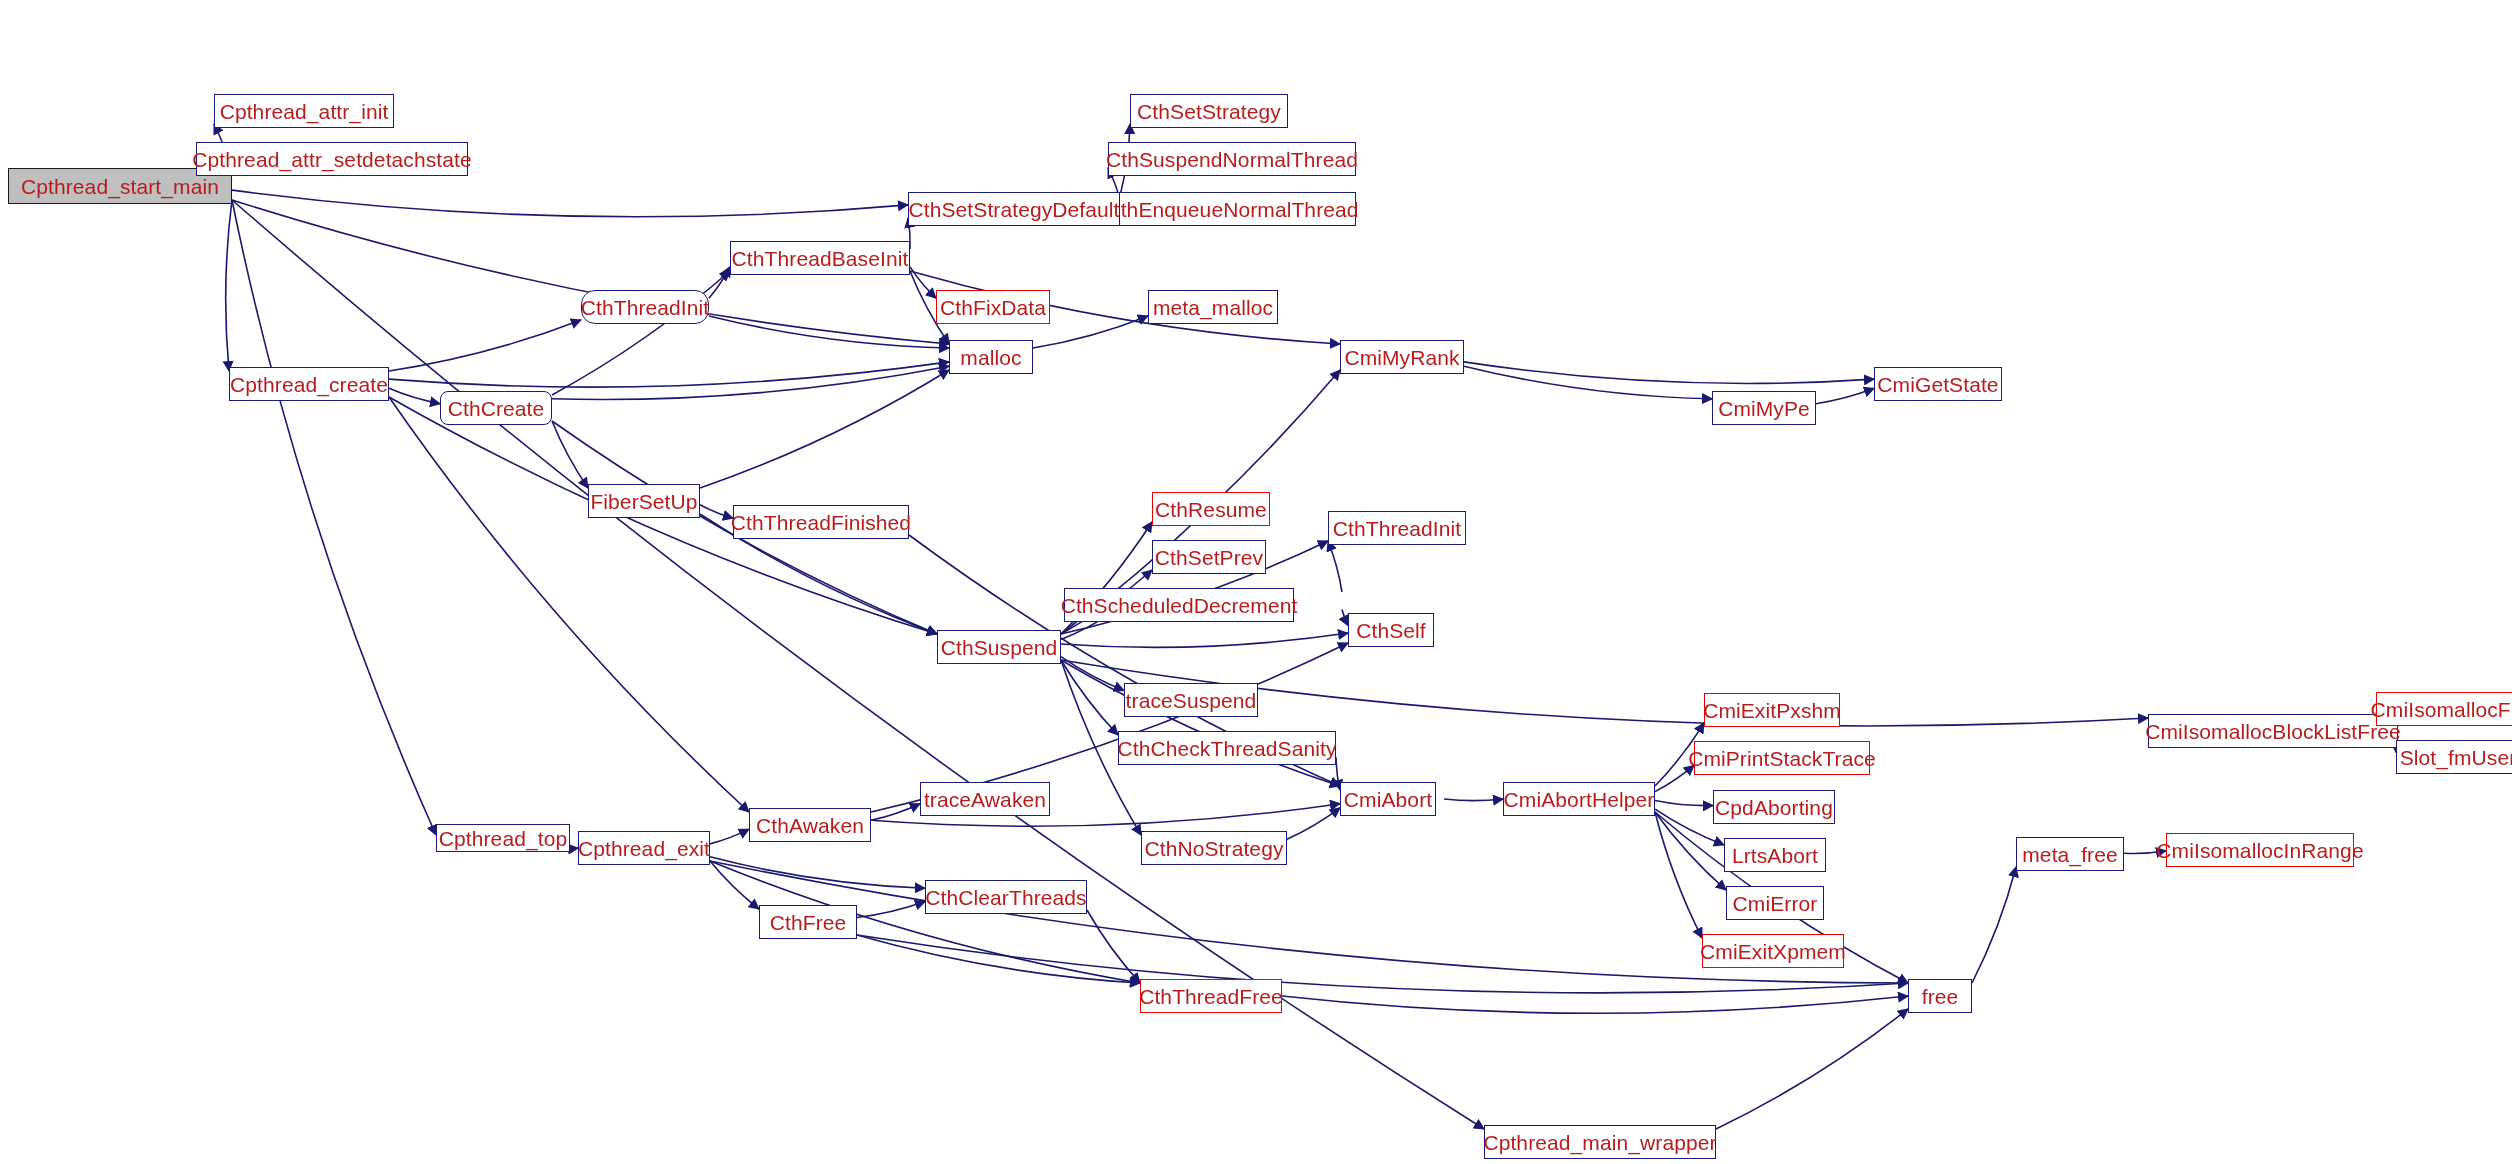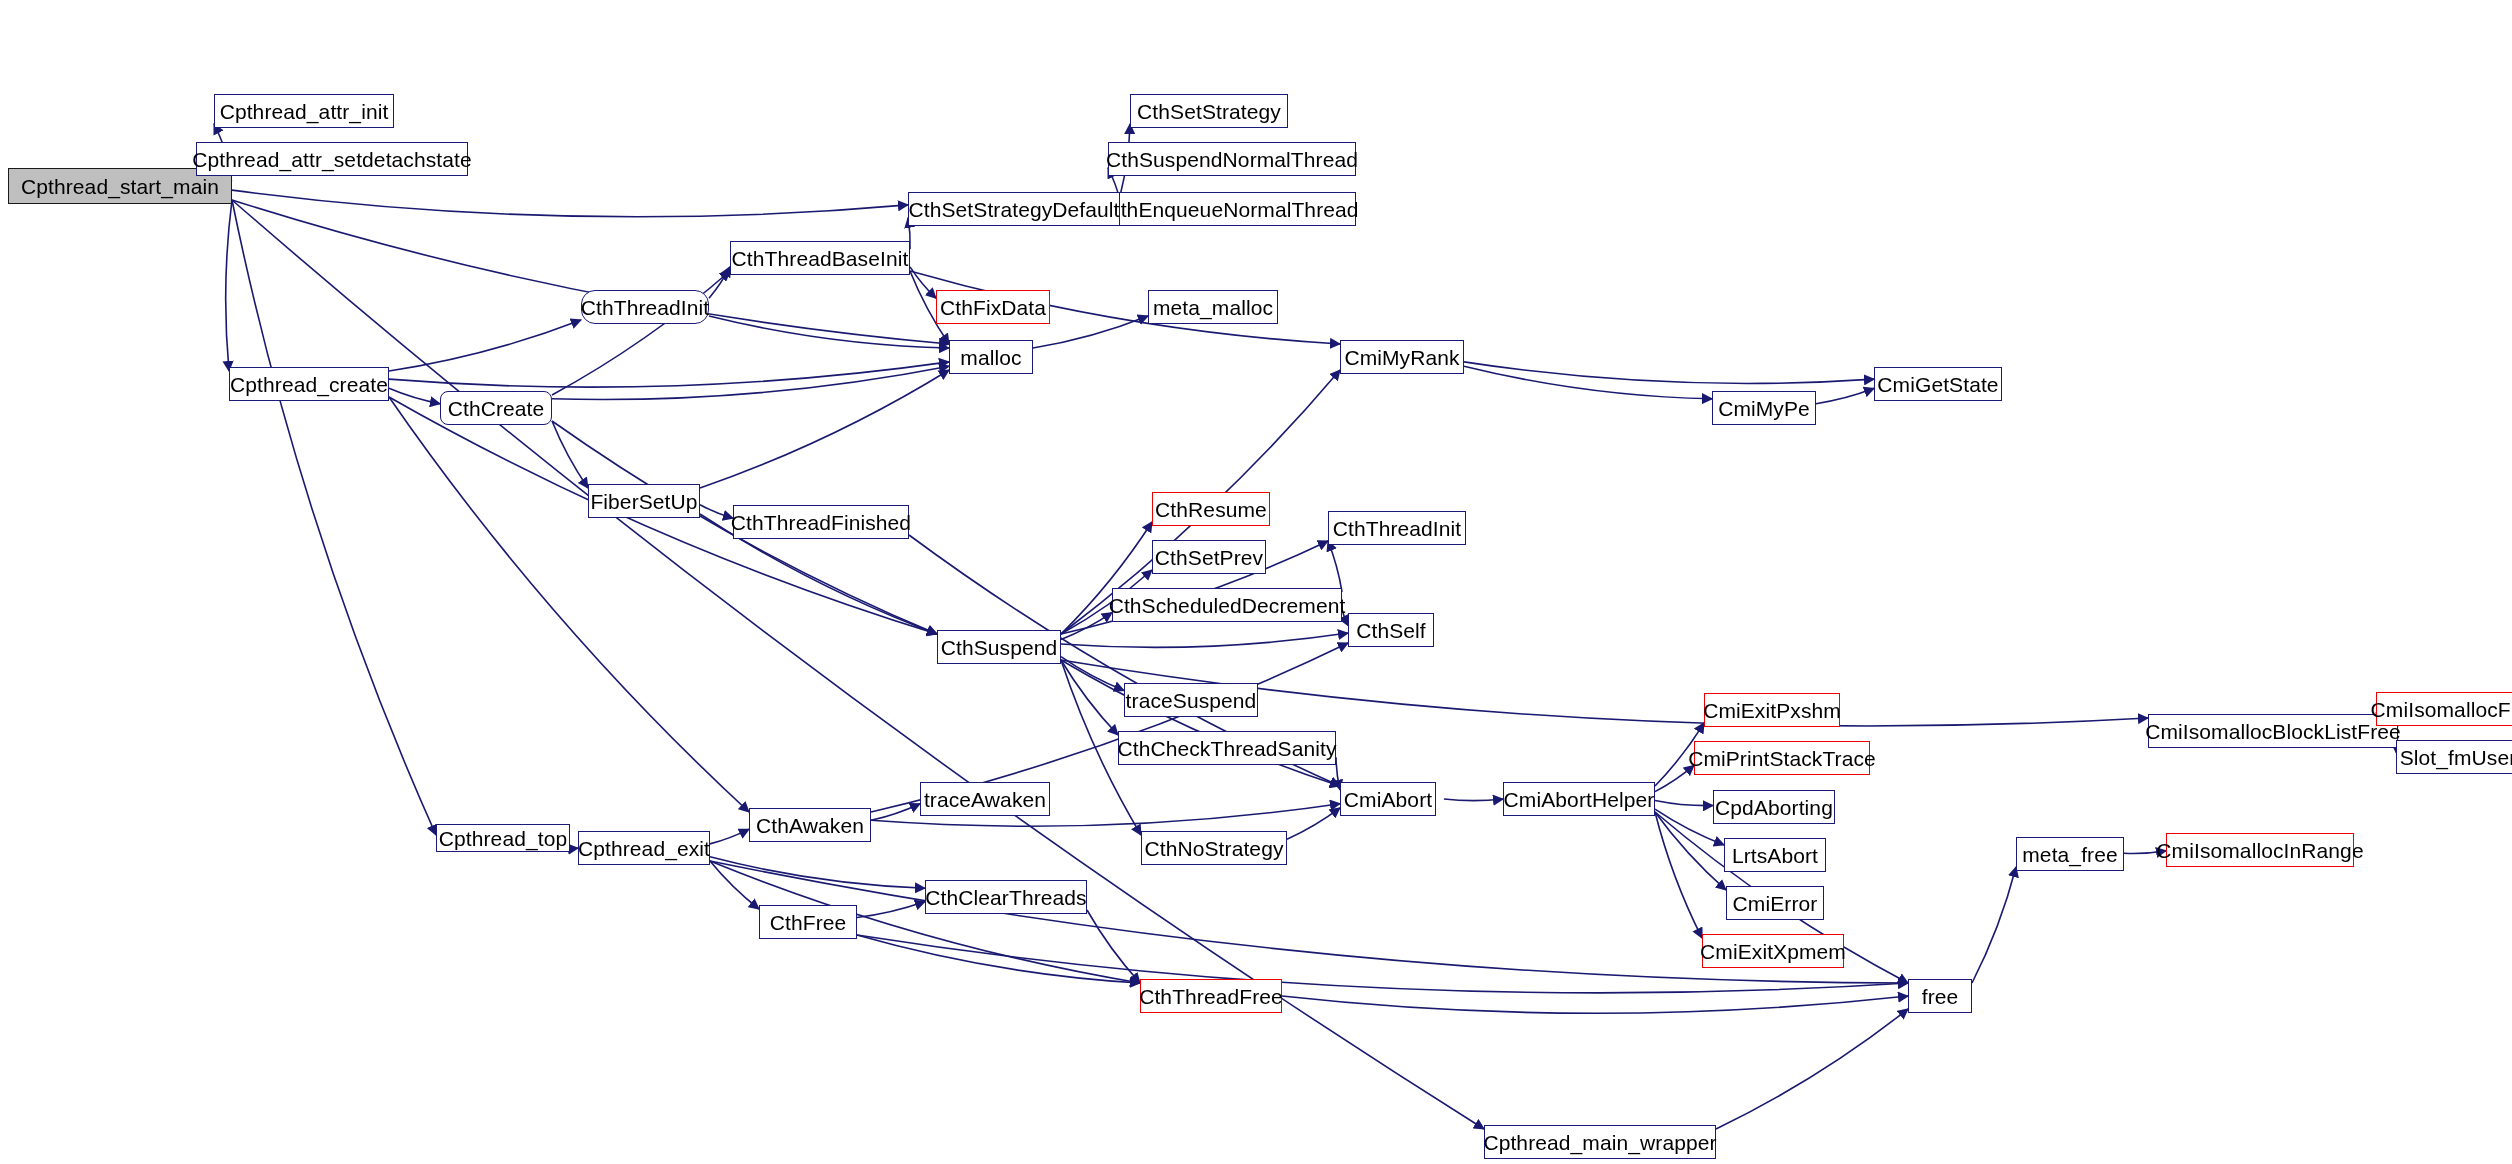--- a/index.html
+++ b/index.html
@@ -20,21 +20,21 @@
     left: 0;
     top: 0;
     width: 2512px;
     height: 1164px;
   }
   .node {
     position: absolute;
     box-sizing: border-box;
     border: 1.6px solid #1a1a7a;
     background: #ffffff;
-    color: #000000;
+    color: #b91c1c;
     font-size: 21px;
     line-height: 1;
     display: flex;
     align-items: center;
     justify-content: center;
     white-space: nowrap;
     letter-spacing: 0.1px;
   }
   .node.red {
     border-color: #ee0000;
@@ -195,21 +195,21 @@
       </div>
       <div class="node" style="left: 733px; top: 505px; width: 176px; height: 34px;">
         <span class="node-label">CthThreadFinished</span>
       </div>
       <div class="node red" style="left: 1152px; top: 492px; width: 118px; height: 34px;">
         <span class="node-label">CthResume</span>
       </div>
       <div class="node" style="left: 1152px; top: 540px; width: 114px; height: 34px;">
         <span class="node-label">CthSetPrev</span>
       </div>
-      <div class="node" style="left: 1112px; top: 588px; width: 230px; height: 34px;">
+      <div class="node" style="left: 1064px; top: 588px; width: 230px; height: 34px;">
         <span class="node-label">CthScheduledDecrement</span>
       </div>
       <div class="node" style="left: 1328px; top: 511px; width: 138px; height: 34px;">
         <span class="node-label">CthThreadInit</span>
       </div>
       <div class="node" style="left: 1348px; top: 613px; width: 86px; height: 34px;">
         <span class="node-label">CthSelf</span>
       </div>
       <div class="node" style="left: 937px; top: 630px; width: 124px; height: 34px;">
         <span class="node-label">CthSuspend</span>

